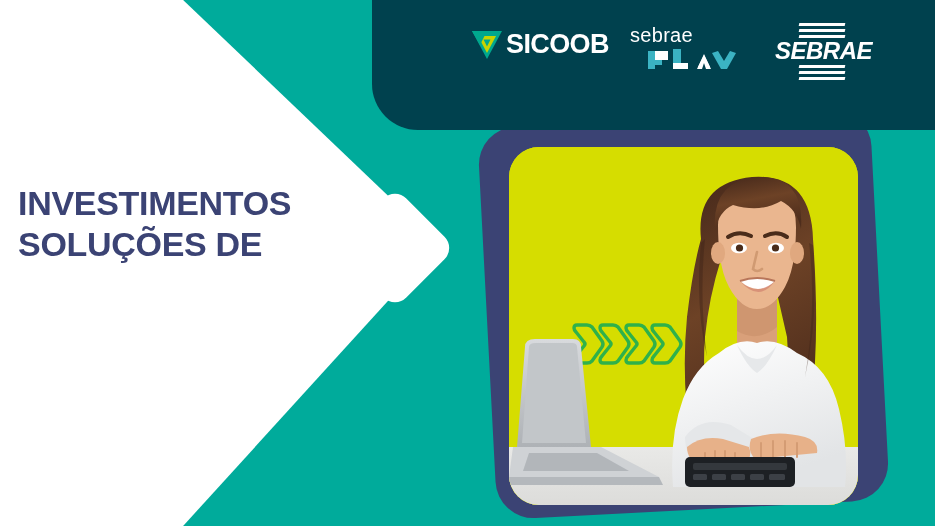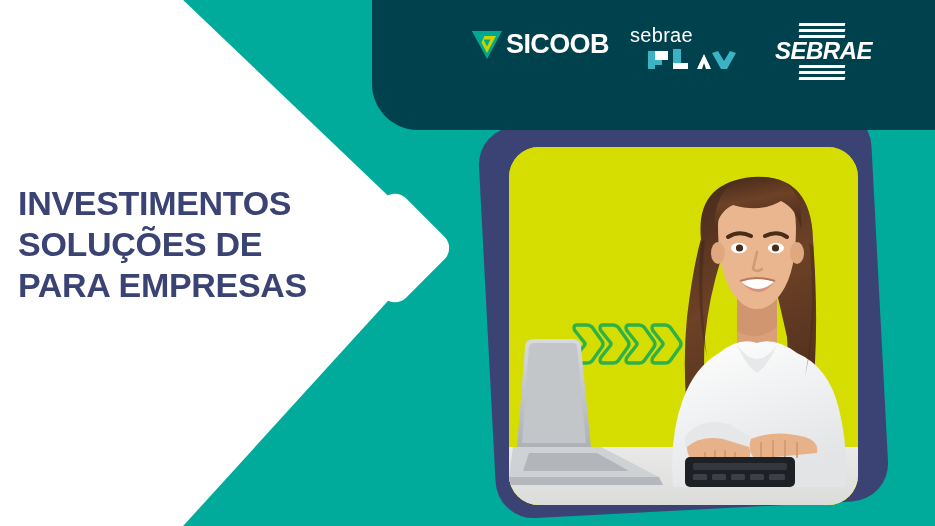--- a/index.html
+++ b/index.html
@@ -201,21 +201,20 @@
 <div id="canvas">
 
   <div class="teal-bg"></div>
 
   <div class="white-panel"></div>
   <div class="white-tip"></div>
 
   <div class="headline">
     <span class="headline-line">INVESTIMENTOS</span>
     <span class="headline-line">SOLUÇÕES DE</span>
-    <span class="headline-line">PARA EMPRESAS</span>
   </div>
 
   <div class="navy-card"></div>
 
   <div class="photo-card">
     <div class="photo-lime"></div>
 
     <div class="chevrons">
       <svg viewBox="0 0 130 50" class="photo-svg">
         <g fill="none" stroke="#2fb14a" stroke-width="3.4" stroke-linejoin="round" stroke-linecap="round">

